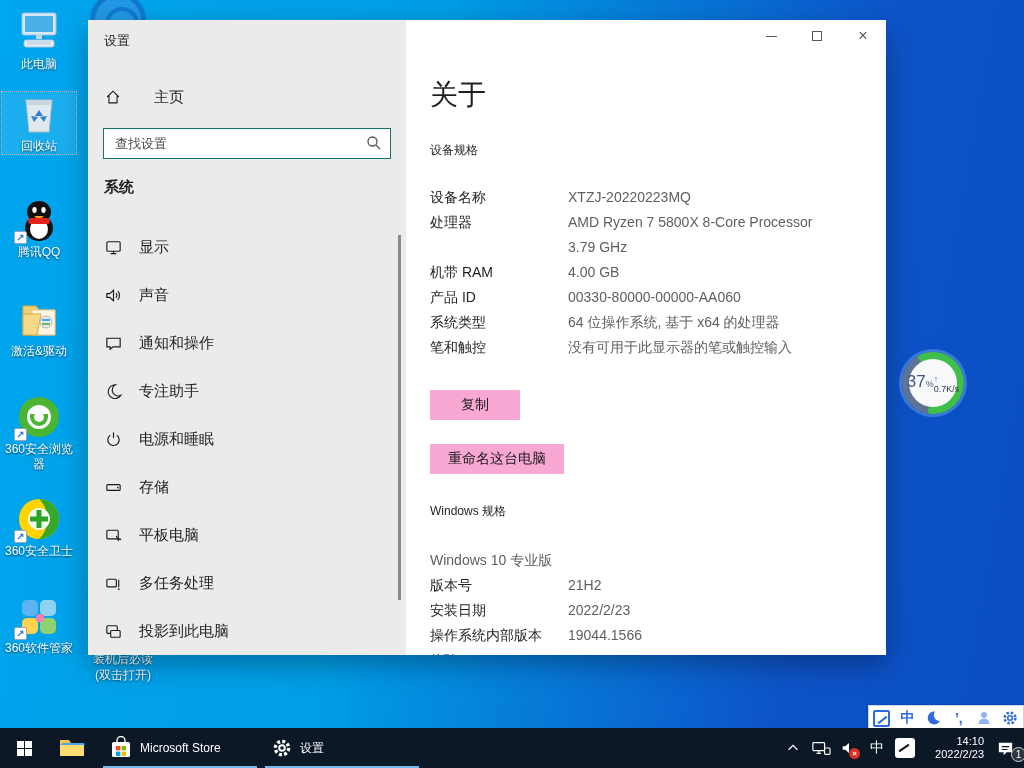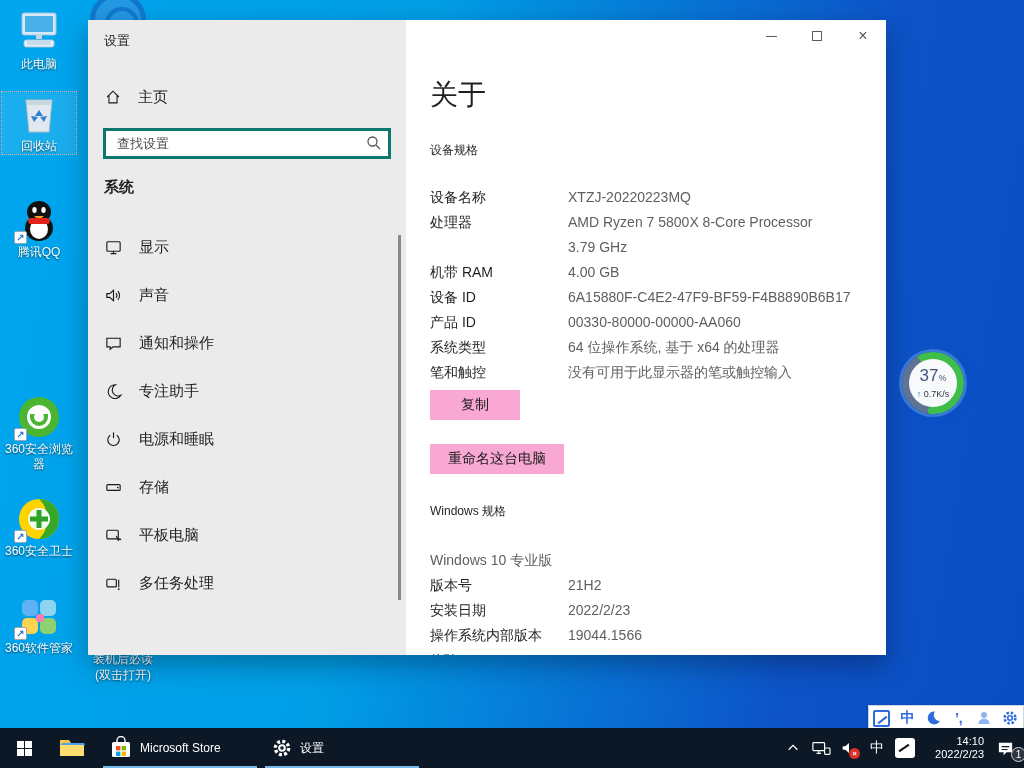--- a/index.html
+++ b/index.html
@@ -21,24 +21,24 @@
     background:#2398e4; border:5px solid #1079cf; }
   .peek-circle::after { content:""; position:absolute; left:10px; top:10px; width:26px; height:26px;
     border-radius:50%; border:4px solid #1079cf; }
 
   
   .window { position:absolute; left:88px; top:20px; width:798px; height:635px; background:#fff;
     box-shadow:0 10px 26px rgba(0,0,0,.30); overflow:hidden; }
   .sidebar { position:absolute; left:0; top:0; width:318px; height:635px; background:#ebebeb; }
   .app-title { position:absolute; left:16px; top:12px; font-size:13px; color:#1f1f1f; }
   .home-row { position:absolute; left:10px; top:60px; width:298px; height:34px; display:flex;
-    align-items:center; gap:16px; padding-left:6px; cursor:pointer; }
+    align-items:center; gap:32px; padding-left:6px; cursor:pointer; }
   .home-row .txt { font-size:15px; color:#1f1f1f; }
   .searchbox { position:absolute; left:15px; top:108px; width:288px; height:31px; }
-  .searchbox input { width:100%; height:100%; border:3px solid #0f766e; background:#fff;
+  .searchbox input { width:100%; height:100%; border:1px solid #0f766e; background:#fff;
     font-size:13px; padding:0 30px 0 11px; color:#1f1f1f; font-family:inherit; }
   .searchbox input::placeholder { color:#494c50; opacity:1; }
   .searchbox .mag { position:absolute; right:9px; top:7px; }
   .side-section { position:absolute; left:16px; top:158px; font-size:15px; font-weight:bold; color:#1f1f1f; }
   .side-item { position:absolute; left:0; width:310px; height:40px; display:flex; align-items:center;
     gap:16px; padding-left:16px; cursor:pointer; }
   .side-item .txt { font-size:15px; color:#1f1f1f; }
   .side-scroll { position:absolute; left:310px; top:215px; width:3px; height:365px; background:#8a8a8a; }
 
   .main { position:absolute; left:318px; top:0; width:480px; height:635px; background:#fff; }
@@ -56,21 +56,21 @@
     color:#5a5a5a; cursor:pointer; }
   .glyph-min { width:11px; height:0; border-top:1px solid #5a5a5a; }
   .glyph-max { width:10px; height:10px; border:1px solid #5a5a5a; }
   .glyph-close { font-size:16px; line-height:16px; }
 
   
   .widget { position:absolute; left:902px; top:352px; width:62px; height:62px; border-radius:50%;
     background:conic-gradient(from -15deg,#3fbf4a 0 205deg,#5f7394 205deg 345deg,#3fbf4a 345deg);
     box-shadow:0 0 0 3px rgba(110,170,240,.45), 0 0 10px rgba(20,80,190,.55); cursor:pointer; }
   .widget .inner { position:absolute; left:7px; top:7px; width:48px; height:48px; border-radius:50%;
-    background:#f7f9fb; display:flex; flex-direction:column; align-items:center; justify-content:center; }
+    background:#f7f9fb; display:flex; flex-direction:row; align-items:center; justify-content:center; }
   .widget .pct { font-size:17px; color:#44567e; line-height:17px; }
   .widget .pct small { font-size:9px; }
   .widget .spd { font-size:9px; color:#30394a; margin-top:2px; }
   .widget .spd .arr { color:#1f7be4; font-weight:bold; }
 
   
   .imebar { position:absolute; left:868px; top:705px; width:156px; height:26px; background:#fff;
     border:1px solid #cdd6e4; display:flex; align-items:center; justify-content:space-around;
     box-shadow:0 1px 3px rgba(0,0,0,.25); }
   .imebar .it { color:#2e6bdd; font-size:14px; font-weight:bold; cursor:pointer; display:flex;
@@ -143,20 +143,33 @@
         <ellipse cx="18.5" cy="12" rx="2.2" ry="3" fill="#fff"></ellipse>
         <ellipse cx="27.5" cy="12" rx="2.2" ry="3" fill="#fff"></ellipse>
         <path d="M18 18h10l-5 4z" fill="#f6a623"></path>
         <rect x="12" y="20" width="22" height="6" rx="3" fill="#e2231a"></rect>
       </svg>
       <div class="sc-arrow">↗</div>
     </div>
     <div class="lbl">腾讯QQ</div>
   </div>
 
+  <div class="dicon" style="top:297px">
+    <div class="ic">
+      <svg width="46" height="44" viewBox="0 0 46 44">
+        <path d="M7 9h13l3 4h16v25H7z" fill="#f3cf72" stroke="#d8ab44"></path>
+        <path d="M24 13h-8v25h23V13z" fill="#fdf6e3" stroke="#d8c9a0"></path>
+        <path d="M7 17h18l-4 21H7z" fill="#f7d98a" stroke="#d8ab44"></path>
+        <circle cx="30" cy="25" r="6" fill="#e8e8e8" stroke="#b5b5b5"></circle>
+        <rect x="26" y="22" width="8" height="2" fill="#42a5f5"></rect>
+        <rect x="26" y="26" width="8" height="2" fill="#66bb6a"></rect>
+      </svg>
+    </div>
+    <div class="lbl">激活&amp;驱动</div>
+  </div>
 
   <div class="dicon" style="top:395px">
     <div class="ic">
       <svg width="46" height="44" viewBox="0 0 46 44">
         <circle cx="23" cy="22" r="20" fill="#49b531"></circle>
         <circle cx="23" cy="22" r="12" fill="#fff"></circle>
         <path d="M14 22a9 9 0 1 0 18 0z" fill="#49b531"></path>
         <rect x="14" y="19" width="18" height="4" fill="#49b531"></rect>
         <circle cx="23" cy="22" r="5" fill="#fff"></circle>
       </svg>
@@ -272,20 +285,27 @@
 
       <div class="side-item" style="top:543px">
         <svg width="19" height="19" viewBox="0 0 20 20">
           <rect x="3" y="5.5" width="10" height="8" rx="1" fill="none" stroke="#1a1a1a" stroke-width="1.2"></rect>
           <path d="M15.5 6v8" stroke="#1a1a1a" stroke-width="1.2"></path>
           <circle cx="15.5" cy="16" r="0.9" fill="#1a1a1a"></circle>
         </svg>
         <span class="txt">多任务处理</span>
       </div>
 
+      <div class="side-item" style="top:591px">
+        <svg width="19" height="19" viewBox="0 0 20 20">
+          <rect x="3" y="4" width="11" height="8" rx="1" fill="none" stroke="#1a1a1a" stroke-width="1.2"></rect>
+          <rect x="7" y="9" width="10" height="7" rx="1" fill="#ebebeb" stroke="#1a1a1a" stroke-width="1.2"></rect>
+        </svg>
+        <span class="txt">投影到此电脑</span>
+      </div>
 
       <div class="side-scroll"></div>
     </div>
 
     <div class="main">
       <div class="page-title">关于</div>
 
       <div class="sec-h" style="top:122px">设备规格</div>
 
       <div class="rows" style="top:165px">
@@ -294,24 +314,20 @@
             <span class="rv">XTZJ-20220223MQ</span>
           </div>
         <div class="row">
             <span class="rl">处理器</span>
             <span class="rv">AMD Ryzen 7 5800X 8-Core Processor
 3.79 GHz</span>
           </div>
         <div class="row">
             <span class="rl">机带 RAM</span>
             <span class="rv">4.00 GB</span>
-          </div>
-        <div class="row">
-            <span class="rl">设备 ID</span>
-            <span class="rv">6A15880F-C4E2-47F9-BF59-F4B8890B6B17</span>
           </div>
         <div class="row">
             <span class="rl">产品 ID</span>
             <span class="rv">00330-80000-00000-AA060</span>
           </div>
         <div class="row">
             <span class="rl">系统类型</span>
             <span class="rv">64 位操作系统, 基于 x64 的处理器</span>
           </div>
         <div class="row">

